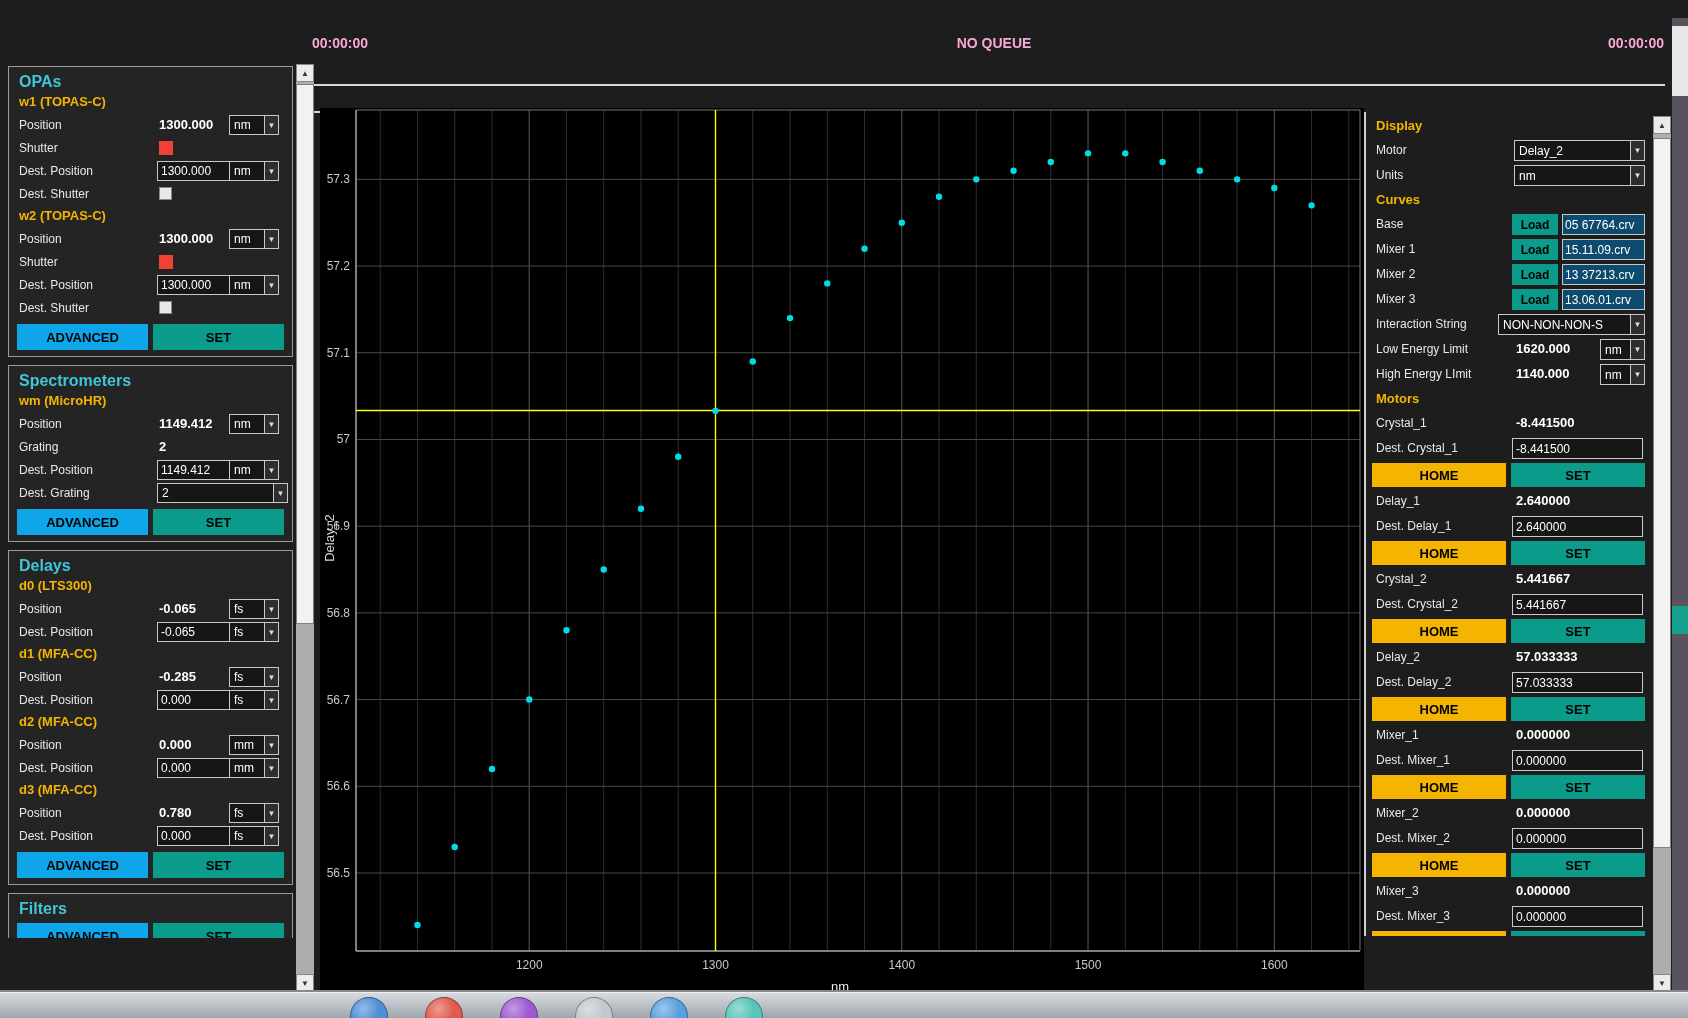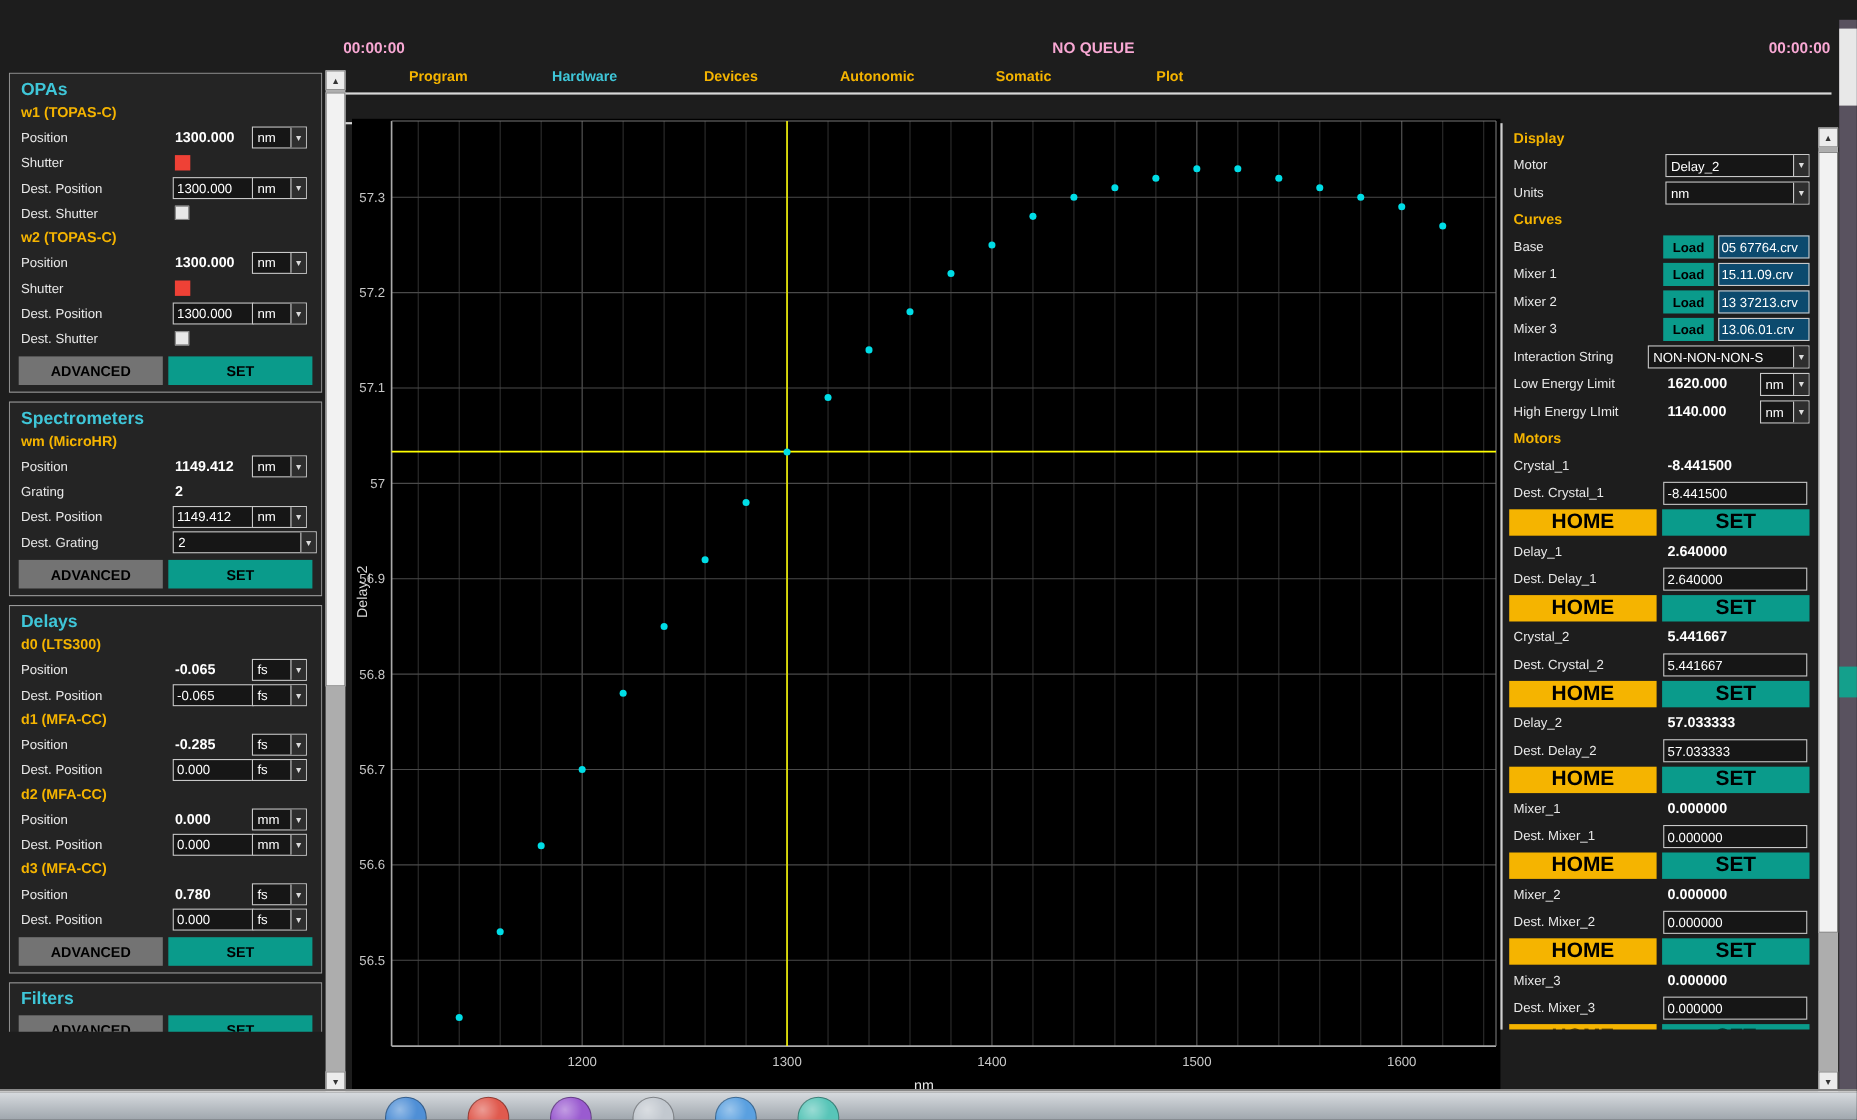--- a/index.html
+++ b/index.html
@@ -57,21 +57,21 @@
   .combo .ct { flex:1; padding-left:4px; overflow:hidden; white-space:nowrap; }
   .combo .cb { width:14px; height:100%; border-left:1px solid #c8c8c8;
     background:#2e2e2e; color:#ddd; font-size:8px; line-height:19px; text-align:center; }
   .combo.wide { left:148px; right:auto; width:131px; }
   .shutter { position:absolute; left:150px; top:4px; width:14px; height:14px; background:#ef4136; }
   .cbx { position:absolute; left:150px; top:4px; width:13px; height:13px;
     background:#e8e8e8; border:1px solid #888; }
   .btnrow { display:flex; gap:5px; padding:4px 8px 2px 8px; }
   .btnrow button { flex:1; height:26px; border:none; font-weight:bold; font-size:13px;
     font-family:inherit; color:#000; }
-  .btn-adv { background:#737373; }
+  .btn-adv { background:#0ea5e9; }
   .btn-set { background:#0a9b8b; }
 
   
   .vscroll { position:absolute; width:18px; }
   .vs-track { position:absolute; left:0; top:0; right:0; bottom:0; background:#adadad; }
   .vs-btn { position:absolute; left:0; width:18px; height:18px; background:#ececec;
     border:1px solid #888; color:#333; font-size:8px; text-align:center; line-height:17px; }
   .vs-thumb { position:absolute; left:0; width:18px; background:#f2f2f2; border:1px solid #808080; }
   #sidebar-scroll { left:296px; top:64px; height:928px; }
   #rp-scroll { left:1653px; top:116px; height:876px; }
@@ -99,21 +99,21 @@
   .rp-input { position:absolute; left:142px; top:2px; width:131px; height:21px;
     background:#161616; border:1px solid #c8c8c8; color:#fff; font-size:12px;
     padding:0 3px; font-family:inherit; }
   .rp-load { position:absolute; left:142px; top:2px; width:46px; height:21px;
     background:#0a9b8b; color:#000; font-weight:bold; font-size:12px; border:none; font-family:inherit; }
   .rp-file { position:absolute; left:192px; top:2px; width:83px; height:21px;
     background:#0c4a6e; border:1px solid #c8c8c8; color:#fff; font-size:12px;
     padding:0 2px; font-family:inherit; }
   .rp-btnrow { position:relative; height:27px; }
   .rp-btnrow button { position:absolute; top:1px; height:24px; width:134px; border:none;
-    font-weight:bold; font-size:19px; font-family:inherit; color:#000; }
+    font-weight:bold; font-size:13px; font-family:inherit; color:#000; }
   .rp-home { left:2px; background:#f5b400; }
   .rp-set { left:141px; background:#0a9b8b; }
 
   
   #edge-strip { position:absolute; left:1672px; top:18px; width:16px; height:972px; background:#59525f; }
   #edge-strip .top { position:absolute; left:0; top:8px; width:16px; height:70px; background:#e8e8e8; }
   #edge-strip .thumb { position:absolute; left:0; top:588px; width:16px; height:28px; background:#14a08c; }
 
   
   .winborder { position:absolute; left:0; top:990px; width:1688px; height:2px; background:#888; }
@@ -128,28 +128,20 @@
 <div class="app">
 
 
 
   <div class="topbar">
     <span class="elapsed">00:00:00</span>
     <span class="queue">NO QUEUE</span>
     <span class="remaining">00:00:00</span>
   </div>
 
-  <nav id="tabs">
-      <div class="tab" style="left: 332px;">Program</div>
-      <div class="tab active" style="left: 465px;">Hardware</div>
-      <div class="tab" style="left: 598px;">Devices</div>
-      <div class="tab" style="left: 731px;">Autonomic</div>
-      <div class="tab" style="left: 864px;">Somatic</div>
-      <div class="tab" style="left: 997px;">Plot</div>
-    </nav>
   <div class="rule rule1"></div>
   <div class="rule rule2"></div>
 
   <div id="sidebar">
       <div class="panel">
         <div class="phead">OPAs</div>
         <div class="gname">w1 (TOPAS-C)</div>
         <div class="row">
           <span class="rlabel">Position</span>
           <span class="rvalue">1300.000</span>

